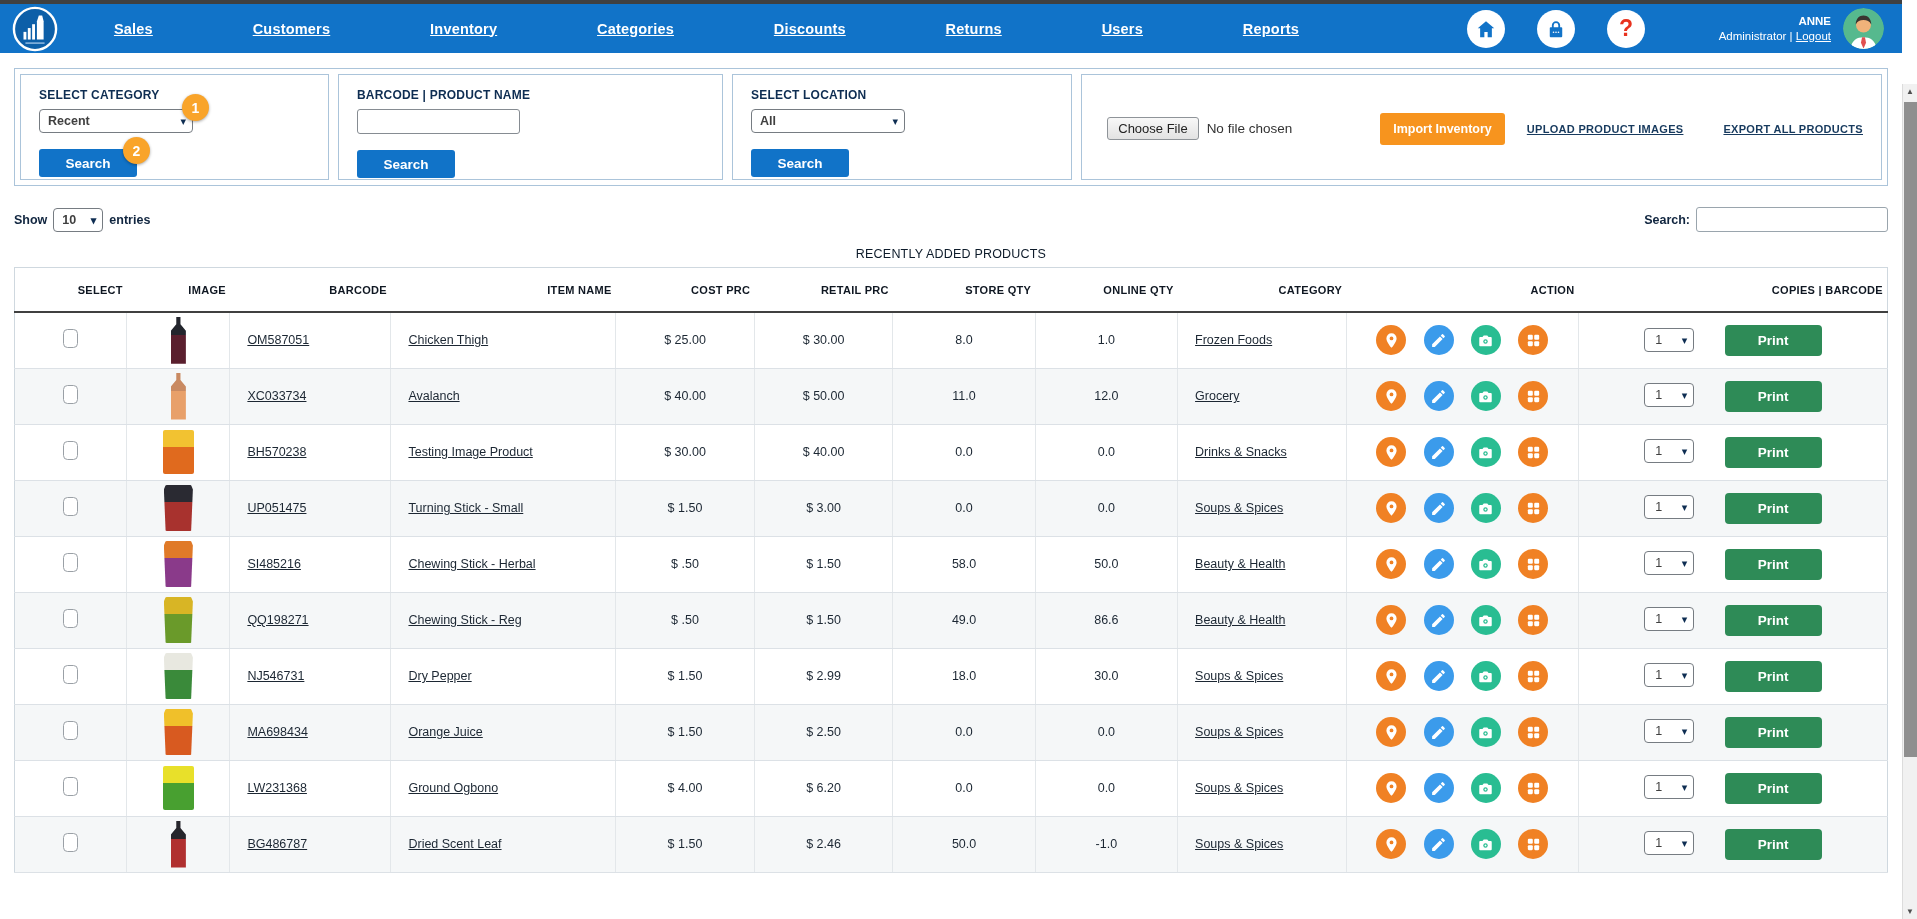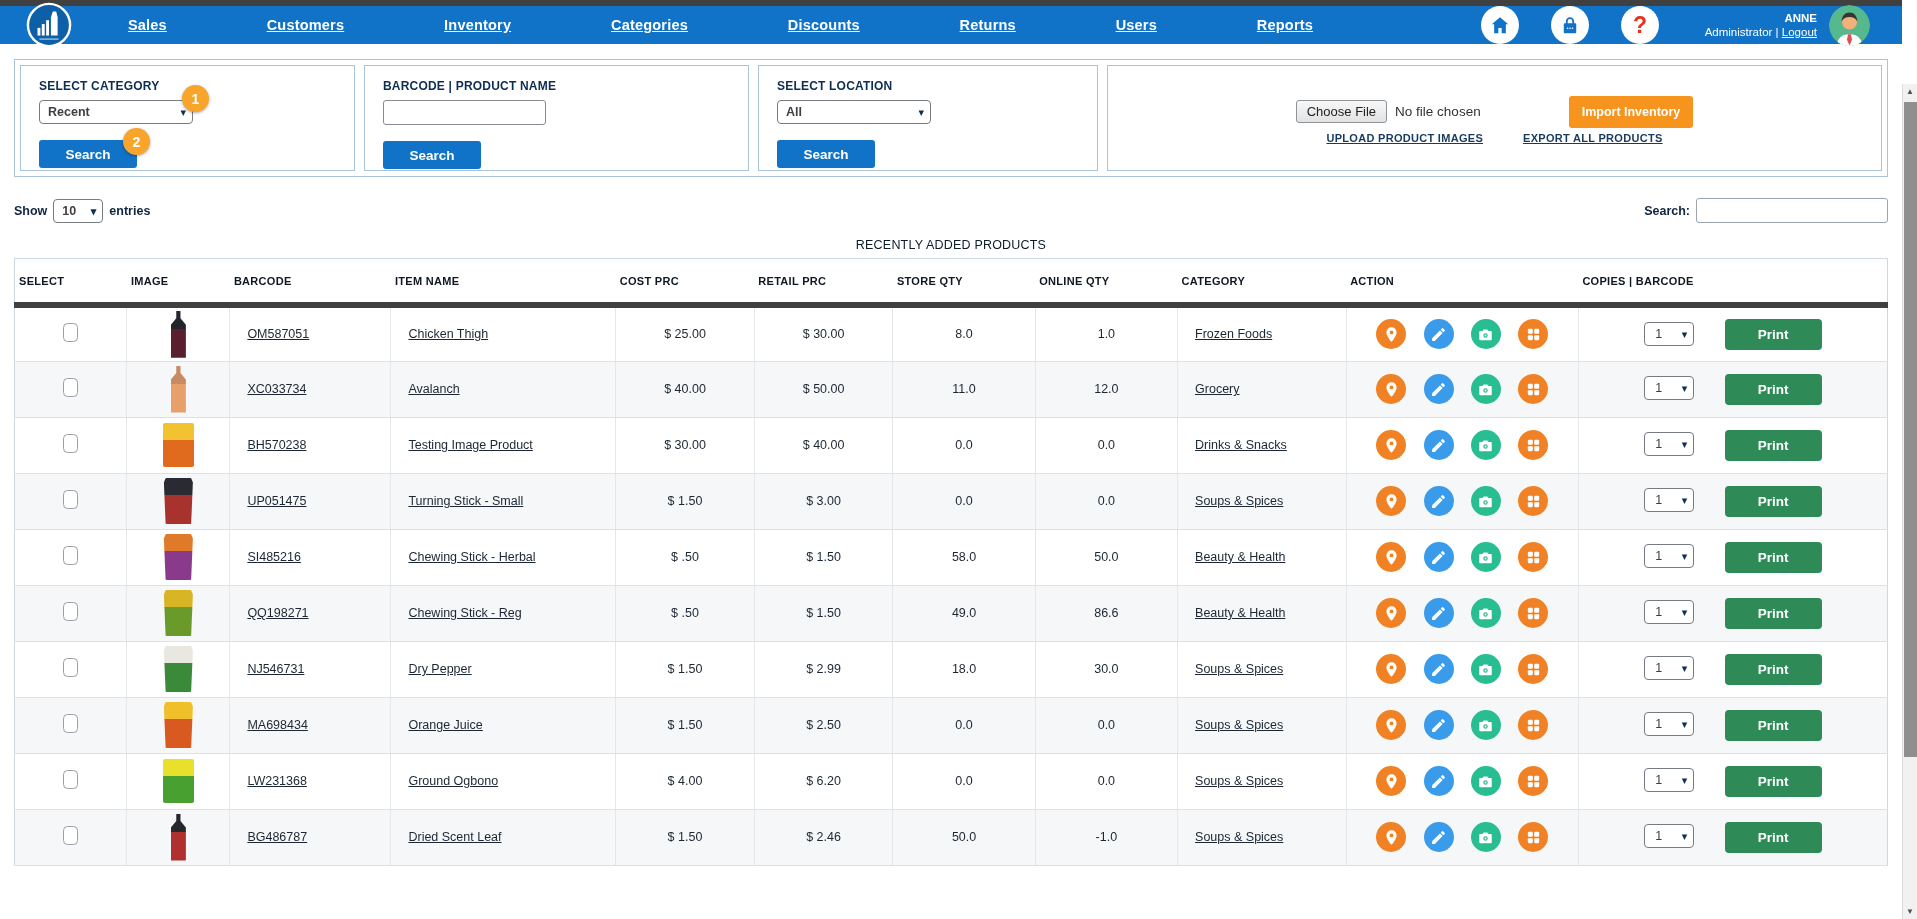--- a/index.html
+++ b/index.html
@@ -2,22 +2,22 @@
 <html><head>
 <meta charset="utf-8">
 <style>
   * { box-sizing: border-box; margin: 0; padding: 0; }
   html,body { width:1917px; height:919px; overflow:hidden; background:#fff;
               font-family:"Liberation Sans", sans-serif; }
   .page { position:relative; width:1917px; height:919px; overflow:hidden; }
   .content { width:1902px; }
 
   
-  .topnav { display:flex; align-items:center; height:44px; background:#1173c8;
-            border-top:6px solid #404040; padding:0 24px; }
+  .topnav { display:flex; align-items:center; height:53px; background:#1173c8;
+            border-top:4px solid #404040; padding:0 10px; }
   .logo { width:46px; height:46px; margin-left:2px; flex:0 0 auto; cursor:pointer; }
   .nav-links { display:flex; justify-content:space-around; width:1285px; margin-left:6px; }
   .nav-link { color:#fff; font-weight:bold; font-size:14.5px; text-decoration:underline;
               letter-spacing:.2px; cursor:pointer; }
   .nav-icons { display:flex; gap:32px; margin-left:118px; }
   .nav-circle { width:38px; height:38px; background:#fff; border-radius:50%;
                 display:flex; align-items:center; justify-content:center; cursor:pointer; }
   .nav-circle svg { width:22px; height:22px; }
   .nav-circle.help { color:#e8321e; font-size:23px; font-weight:bold; }
   .user-block { margin-left:auto; text-align:right; color:#fff; line-height:1.25;
@@ -30,23 +30,23 @@
 
   
   .breadcrumb { height:26px; background:#b6c7d5; display:flex; align-items:center;
                 padding-left:12px; }
   .breadcrumb span { color:#2f74b5; font-size:11.5px; font-weight:bold; letter-spacing:.6px; }
 
   
   .filters { margin:15px 14px 0 14px; border:1px solid #abc4da; padding:5px;
              display:flex; gap:9px; height:118px; }
   .panel { border:1px solid #abc4da; background:#fff; padding:13px 18px 10px; position:relative; }
-  .p1 { width:335px; } .p2 { width:385px; } .p3 { width:340px; }
-  .p4 { flex:1; display:flex; flex-direction:column; align-items:center;
-        justify-content:center; gap:4px; }
+  .p1 { width:309px; } .p2 { width:385px; } .p3 { width:340px; }
+  .p4 { flex:1; display:flex; align-items:center;
+        justify-content:flex-end; gap:22px; }
   .flabel { font-size:12px; font-weight:bold; color:#0e2d52; letter-spacing:.2px; display:block; }
   .sel { position:relative; display:inline-block; border:1px solid #767c82; border-radius:4px;
          background:#fff; }
   .sel select { appearance:none; -webkit-appearance:none; border:none; background:transparent;
                 font-family:inherit; font-size:12.5px; color:#404040; font-weight:bold;
                 padding:4px 22px 4px 8px; outline:none; cursor:pointer; }
   .sel .chev { position:absolute; right:6px; top:50%; transform:translateY(-50%);
                font-size:11px; color:#0e2d52; pointer-events:none; }
   .fld-row { margin-top:7px; position:relative; display:inline-block; }
   .txt { width:163px; height:25px; border:1px solid #868c92; border-radius:3px;
@@ -80,21 +80,21 @@
   .search-input { width:192px; height:25px; border:1px solid #9aa5ad; border-radius:3px;
                   padding:0 6px; font-size:13px; }
   .tbl-title { text-align:center; font-weight:normal; font-size:12.5px; color:#0d1b2a;
                margin-top:15px; letter-spacing:.2px; }
 
   
   .tbl-wrap { margin:6px 14px 0 14px; }
   table { width:100%; border-collapse:collapse; table-layout:fixed;
           border:1px solid #cfd8df; }
   thead th { font-size:11px; font-weight:bold; color:#0f1722; padding:16px 4px 15px;
-             border-bottom:6px solid #404040; background:#fff; text-align:left;
+             border-bottom:2px solid #404040; background:#fff; text-align:right;
              letter-spacing:.3px; }
   tbody td { height:56px; border-right:1px solid #e3e7ea; border-bottom:1px solid #dce1e6;
              font-size:12.5px; color:#1c2733; text-align:center; background:#fff; }
   tbody td:last-child { border-right:none; }
   tbody tr:nth-child(even) td { background:#f5f7f8; }
   td.al { text-align:left; padding-left:17px;text-decoration:underline; }
   .checkbox { display:inline-block; width:15px; height:19px; border:1.6px solid #9aa0a6;
               border-radius:4.5px; background:#fff; cursor:pointer; }
   .prod-img { display:inline-block; vertical-align:middle; }
   .shape-bottle { width:15px; height:47px;

